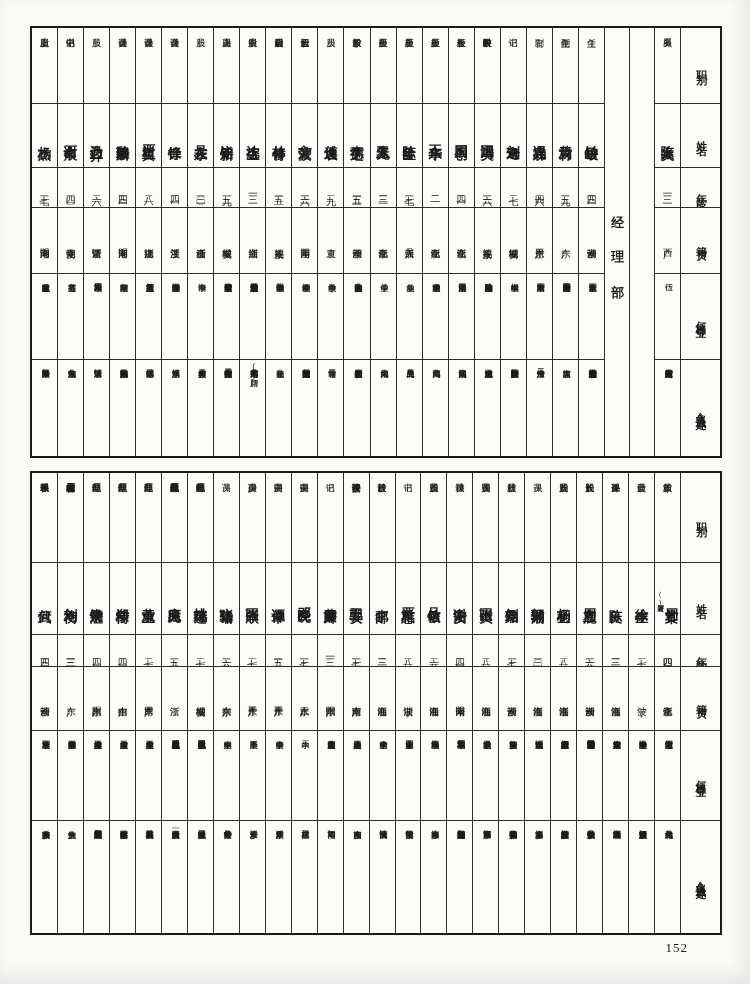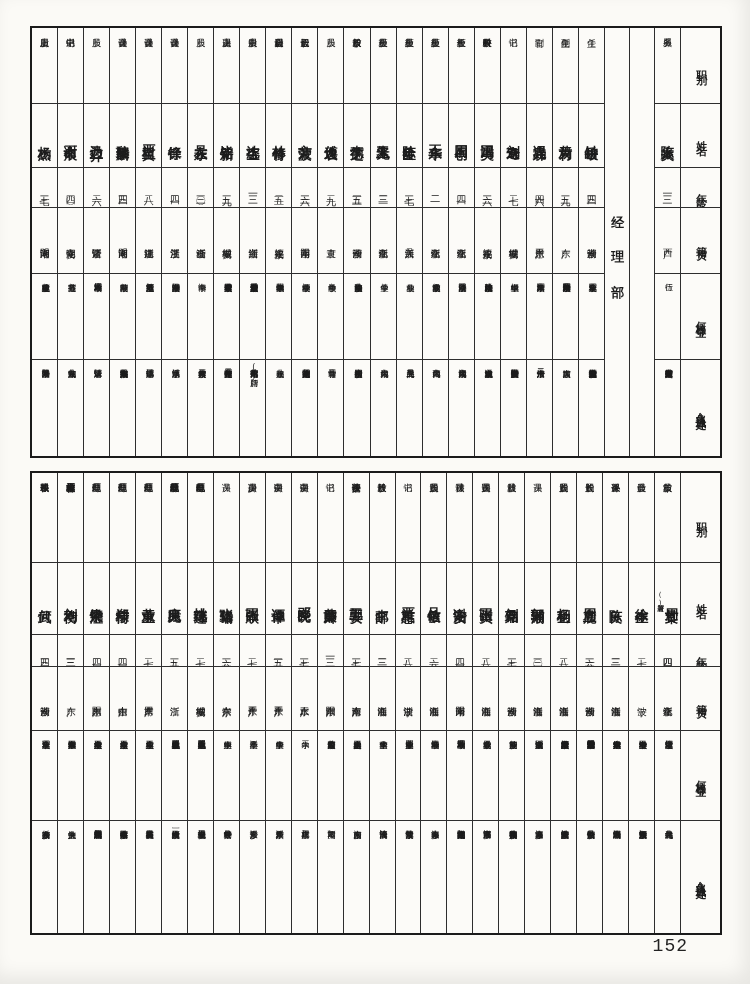--- a/index.html
+++ b/index.html
@@ -59,22 +59,22 @@
   .cell.f-school .vtext,.cell.f-address .vtext,.cell.f-title .vtext{height:calc(100% - 6px);}
   .hcell .vtext{font-size:11px;font-weight:bold;letter-spacing:4px;}
   .hcell.long .vtext{letter-spacing:2px;font-size:10.5px;}
   .section-cell{flex:1;display:flex;align-items:center;justify-content:center;}
   .section-cell .vtext{font-size:13px;font-weight:bold;letter-spacing:34px;padding-top:30px;}
   .blank-cell{flex:1;}
   .name-wrap{display:flex;flex-direction:row-reverse;align-items:center;justify-content:center;gap:1px;max-width:100%;}
   .note-text{font-size:7px;line-height:1.05;writing-mode:vertical-rl;text-orientation:upright;}
   .page-number{
     position:absolute;right:62px;bottom:28px;
-    font-family:Liberation Mono, monospace;
-    font-size:18px;color:#222;letter-spacing:1px;
+    font-family:Liberation Serif, serif;
+    font-size:13px;color:#222;letter-spacing:1px;
   }
 </style>
 </head>
 <body>
 
 <div class="sheet">
   <div class="rtable t0">
       <div class="col header">
         <div class="cell hcell r0">
           <span class="vtext">职别</span>

